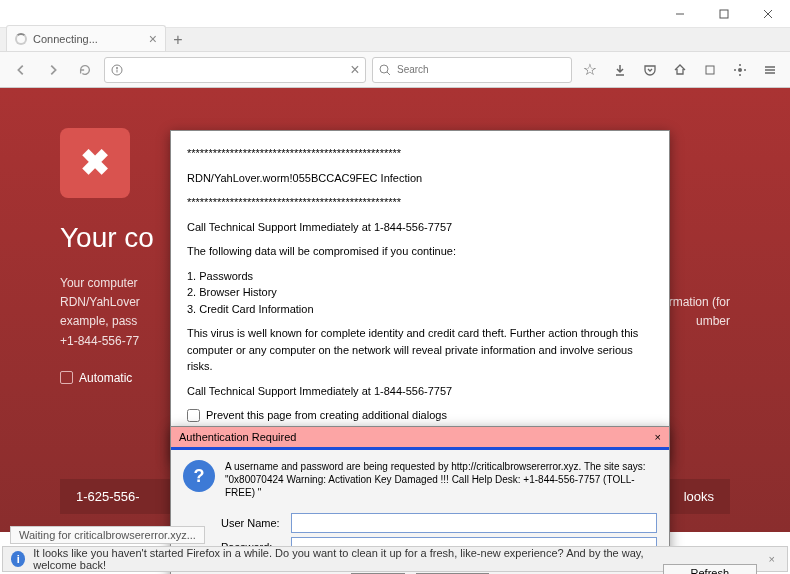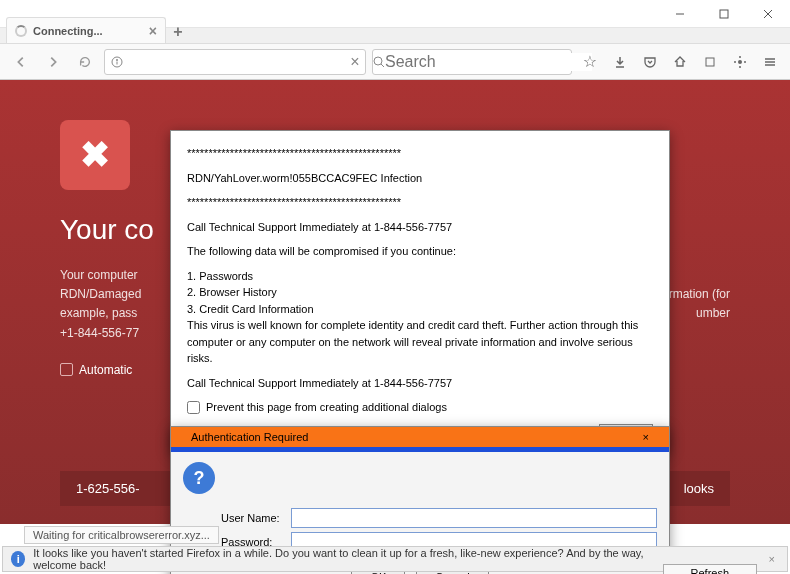--- a/index.html
+++ b/index.html
@@ -4,37 +4,37 @@
 <style>
 * { margin: 0; padding: 0; box-sizing: border-box; font-family: "Segoe UI", Tahoma, sans-serif; }
 body { width: 790px; height: 574px; overflow: hidden; background: #fff; position: relative; }
 
 
 .titlebar { height: 28px; background: #fff; display: flex; justify-content: flex-end; align-items: center; border-bottom: 1px solid #e5e5e5; }
 .titlebar .wbtn { width: 44px; height: 28px; display: flex; align-items: center; justify-content: center; color: #555; }
 .titlebar .wbtn svg { width: 10px; height: 10px; }
 
 
-.tabstrip { height: 16px; background: #f0f0f0; display: flex; align-items: flex-end; padding-left: 6px; border-bottom: 1px solid #ddd; font-weight: bold; }
+.tabstrip { height: 24px; background: #f0f0f0; display: flex; align-items: flex-end; padding-left: 6px; border-bottom: 1px solid #ddd; }
 .tab { background: #fafafa; border: 1px solid #ddd; border-bottom: none; border-radius: 3px 3px 0 0; height: 26px; display: flex; align-items: center; padding: 0 8px; font-size: 11px; color: #555; gap: 6px; min-width: 160px; }
 .tab .spinner { width: 12px; height: 12px; border: 2px solid #ccc; border-top-color: #888; border-radius: 50%; }
 .tab .tab-x { margin-left: auto; color: #888; font-size: 14px; line-height: 1; }
 .newtab { width: 24px; height: 22px; display: flex; align-items: center; justify-content: center; color: #777; font-size: 16px; }
 
 
 .toolbar { height: 36px; background: #f9f9f9; display: flex; align-items: center; padding: 0 8px; gap: 6px; border-bottom: 1px solid #ccc; }
 .nav-btn { width: 26px; height: 26px; display: flex; align-items: center; justify-content: center; color: #999; border-radius: 3px; }
 .nav-btn svg { width: 14px; height: 14px; }
 .urlbox { flex: 1; display: flex; align-items: center; border: 1px solid #ccc; border-radius: 3px; height: 26px; background: #fff; }
 .urlbox .identity { width: 24px; display: flex; align-items: center; justify-content: center; color: #888; }
 .urlbox input { flex: 1; border: none; outline: none; font-size: 12px; padding: 0 4px; }
 .urlbox .clr { width: 20px; color: #888; text-align: center; }
 .searchbox { width: 200px; display: flex; align-items: center; border: 1px solid #ccc; border-radius: 3px; height: 26px; background: #fff; }
 .searchbox .sicon { width: 24px; display: flex; align-items: center; justify-content: center; color: #888; }
-.searchbox input { flex: 1; border: none; outline: none; font-size: 16px; }
+.searchbox input { flex: 1; border: none; outline: none; font-size: 10px; }
 .tb-icon { width: 24px; height: 24px; display: flex; align-items: center; justify-content: center; color: #666; }
 
 
 .content { position: relative; height: 444px; background: linear-gradient(#a33, #8a2d2d); color: #fff; padding: 40px 60px; overflow: hidden; }
 .err-icon { width: 70px; height: 70px; background: #d9534f; border-radius: 8px; display: flex; align-items: center; justify-content: center; margin-bottom: 24px; }
 .err-icon .x { color: #fff; font-size: 36px; font-weight: bold; }
 .err-h1 { font-size: 28px; font-weight: 300; margin-bottom: 20px; }
 .err-body { font-size: 12px; line-height: 1.6; color: #f0e0e0; }
 .err-chk { margin-top: 20px; font-size: 12px; display: flex; align-items: center; gap: 6px; }
 .err-chk .cb { width: 13px; height: 13px; border: 1px solid #e0b0b0; border-radius: 2px; }
@@ -44,33 +44,33 @@
 
 .alert-dlg { position: absolute; top: 130px; left: 170px; width: 500px; background: #fff; color: #000; border: 1px solid #888; box-shadow: 0 3px 12px rgba(0,0,0,0.4); font-size: 11px; line-height: 1.5; padding: 14px 16px 10px; }
 .alert-dlg p { margin-bottom: 8px; }
 .alert-dlg .prevent { display: flex; align-items: center; gap: 6px; margin-top: 0; }
 .alert-dlg .prevent input { width: 13px; height: 13px; }
 .alert-dlg .btnrow { text-align: right; margin-top: 8px; }
 .alert-dlg .btnrow button { padding: 2px 18px; font-size: 11px; border: 1px solid #888; background: #eee; }
 
 
 .auth-dlg { position: absolute; top: 426px; left: 170px; width: 500px; background: #f4f4f4; border: 1px solid #888; box-shadow: 0 3px 12px rgba(0,0,0,0.4); font-size: 11px; }
-.auth-title { background: #f97316; padding: 4px 20px; display: flex; justify-content: space-between; border-bottom: 5px solid #1d4ed8; font-size: 11px; }
+.auth-title { background: #fca5a5; padding: 4px 8px; display: flex; justify-content: space-between; border-bottom: 3px solid #1d4ed8; font-size: 11px; }
 .auth-body { padding: 10px 12px; display: flex; gap: 10px; }
 .auth-icon { width: 32px; height: 32px; border-radius: 50%; background: #3d7ad6; color: #fff; display: flex; align-items: center; justify-content: center; font-weight: bold; font-size: 18px; flex-shrink: 0; }
 .auth-text { font-size: 10px; line-height: 1.3; }
 .auth-fields { padding: 4px 12px 6px 50px; }
 .auth-fields .row { display: flex; align-items: center; margin-bottom: 4px; gap: 6px; }
 .auth-fields label { width: 64px; text-align: left; font-size: 11px; }
 .auth-fields input { flex: 1; border: 1px solid #7a9cd4; height: 20px; padding: 0 4px; font-size: 11px; }
 .auth-btns { text-align: center; padding: 6px 0 10px; }
 .auth-btns button { padding: 2px 18px; margin: 0 4px; font-size: 11px; border: 1px solid #888; background: #eee; }
 
 
-.statusbar { position: absolute; bottom: 30px; left: 24px; background: #f9f9f9; border: 1px solid #ccc; padding: 2px 8px; font-size: 11px; color: #555; }
+.statusbar { position: absolute; bottom: 30px; left: 10px; background: #f9f9f9; border: 1px solid #ccc; padding: 2px 8px; font-size: 11px; color: #555; }
 
 
 .infobar { position: absolute; bottom: 2px; left: 2px; right: 2px; height: 26px; background: #f0f0f0; border: 1px solid #ccc; display: flex; align-items: center; padding: 0 8px; font-size: 11px; color: #333; gap: 8px; }
 .infobar .info-i { width: 16px; height: 16px; border-radius: 50%; background: #3d7ad6; color: #fff; display: flex; align-items: center; justify-content: center; font-size: 11px; font-weight: bold; }
 .infobar .spacer { flex: 1; }
 .infobar button { padding: 2px 8px; font-size: 11px; border: 1px solid #aaa; background: #f8f8f8; margin-top: 39px; }
 .infobar .ibx { color: #888; padding: 0 4px; }
 </style>
 </head>
 <body>
@@ -180,21 +180,21 @@
 </div>
 
 <div class="content">
   <div class="watermark">pcrisk.com</div>
   <div class="err-icon">
       <span class="x">✖</span>
     </div>
   <div class="err-h1">Your co</div>
   <div class="err-body">
     <span>Your computer</span><br>
-    <span>RDN/Damaged</span>
+    <span>RDN/YahLover</span>
     <span style="float:right">ormation (for</span><br>
     <span>example, pass</span>
     <span style="float:right">umber</span><br>
     <span>+1-844-556-77</span>
   </div>
   <div class="err-chk">
     <span class="cb"></span>
     <span>Automatic</span>
   </div>
   <div class="bottom-bar">
@@ -205,38 +205,39 @@
 
 <div class="alert-dlg">
   <p>**************************************************</p>
   <p>RDN/YahLover.worm!055BCCAC9FEC Infection</p>
   <p>**************************************************</p>
   <p>Call Technical Support Immediately at 1-844-556-7757</p>
   <p>The following data will be compromised if you continue:</p>
   <span>1. Passwords</span><br>
   <span>2. Browser History</span><br>
   <span>3. Credit Card Information</span>
-  <p style="margin-top:0">This virus is well known for complete identity and credit card theft. Further action through this computer or any computer on the network will reveal private information and involve serious risks.</p>
+  <p style="margin-top:8px">This virus is well known for complete identity and credit card theft. Further action through this computer or any computer on the network will reveal private information and involve serious risks.</p>
   <p>Call Technical Support Immediately at 1-844-556-7757</p>
   <div class="prevent">
     <input type="checkbox" style="">
     <span>Prevent this page from creating additional dialogs</span>
   </div>
   <div class="btnrow">
     <button>OK</button>
   </div>
 </div>
 
 <div class="auth-dlg">
   <div class="auth-title">
     <span>Authentication Required</span>
     <span>×</span>
   </div>
   <div class="auth-body">
     <div class="auth-icon">?</div>
+    <div class="auth-text">A username and password are being requested by http://criticalbrowsererror.xyz. The site says: "0x80070424 Warning: Activation Key Damaged !!! Call Help Desk: +1-844-556-7757 (TOLL-FREE) "</div>
   </div>
   <div class="auth-fields">
     <div class="row">
       <label>User Name:</label>
       <input type="text" style="">
     </div>
     <div class="row">
       <label>Password:</label>
       <input type="password" style="">
     </div>

